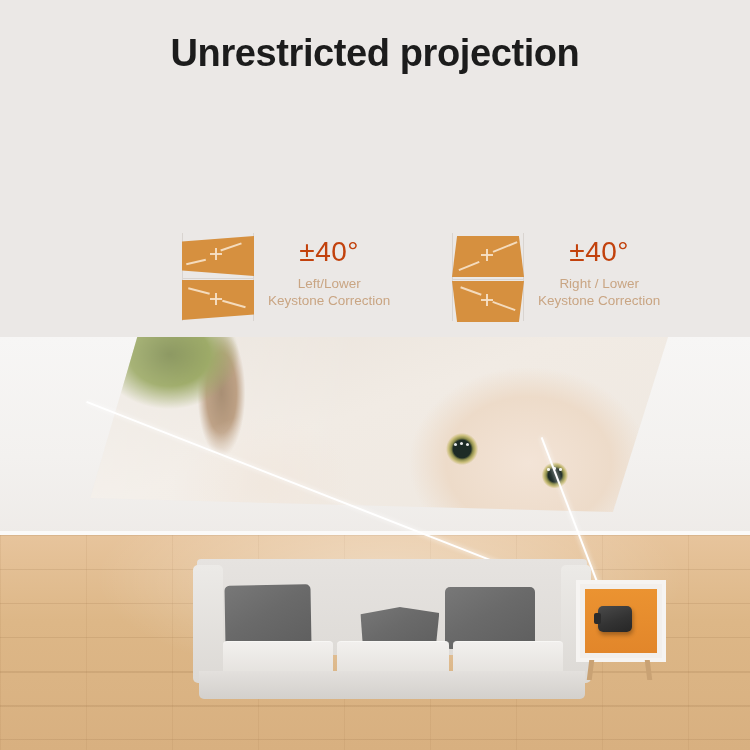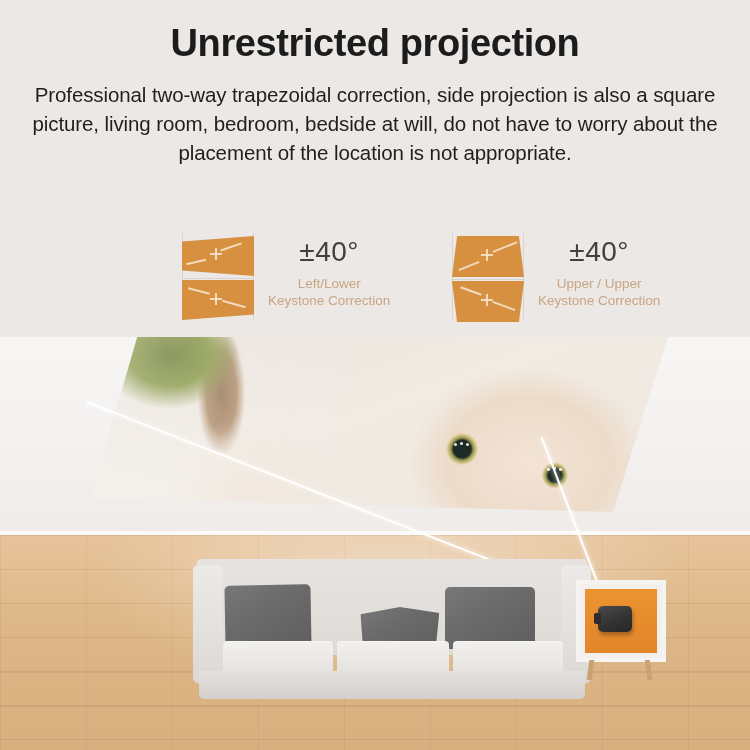--- a/index.html
+++ b/index.html
@@ -15,21 +15,21 @@
     position: relative;
     width: 750px;
     height: 750px;
     background: #ebe8e6;
     overflow: hidden;
   }
 
   
   .headline {
     position: absolute;
-    top: 24px;
+    top: 34px;
     left: 0;
     width: 750px;
     text-align: center;
     font-size: 38px;
     font-weight: bold;
     letter-spacing: -0.4px;
     color: #1c1c1c;
     line-height: 1.05;
   }
   .subcopy {
@@ -114,21 +114,21 @@
   }
 
   .badge-text {
     margin-left: 14px;
     padding-top: 6px;
     text-align: center;
     flex: 0 0 auto;
   }
   .badge-deg {
     font-size: 28px;
-    color: #404040;
+    color: #c2410c;
     letter-spacing: 0.5px;
     line-height: 1;
     font-weight: normal;
   }
   .badge-cap {
     margin-top: 9px;
     font-size: 13.5px;
     color: #c9a583;
     line-height: 1.28;
     white-space: nowrap;
@@ -316,21 +316,20 @@
     background: #2b2b2b;
     border-radius: 2px;
   }
 </style>
 </head>
 <body>
 
 <div id="page">
 
   <div class="headline">Unrestricted projection</div>
-  <div class="subcopy">Professional two-way trapezoidal correction, side projection is also a square picture, living room, bedroom, bedside at will, do not have to worry about the placement of the location is not appropriate.</div>
 
   <div class="badges">
 
     <div class="badge badge-lr">
       <div class="badge-icon">
         <span class="guide v" style="left:0px;"></span>
         <span class="guide v" style="left:71px;"></span>
         <span class="guide h" style="top:45px;"></span>
         <span class="kshape lr-top"></span>
         <span class="kshape lr-bot"></span>
@@ -372,21 +371,21 @@
         <span class="spark">
           <i style="left:29px; top:66px; width:12px; height:1.6px;"></i>
           <i style="left:34px; top:61px; width:1.6px; height:12px;"></i>
           <i style="left:8px;  top:57px; width:22px; height:1.6px; transform:rotate(20deg);"></i>
           <i style="left:40px; top:72px; width:24px; height:1.6px; transform:rotate(20deg);"></i>
         </span>
       </div>
       <div class="badge-text">
         <div class="badge-deg">±40°</div>
         <div class="badge-cap">
-          <div>Upper / Upper</div>
+          <div>Right / Lower</div>
           <div>Keystone Correction</div>
         </div>
       </div>
     </div>
 
   </div>
 
   <div class="scene">
     <div class="wall"></div>
     <div class="baseboard"></div>

